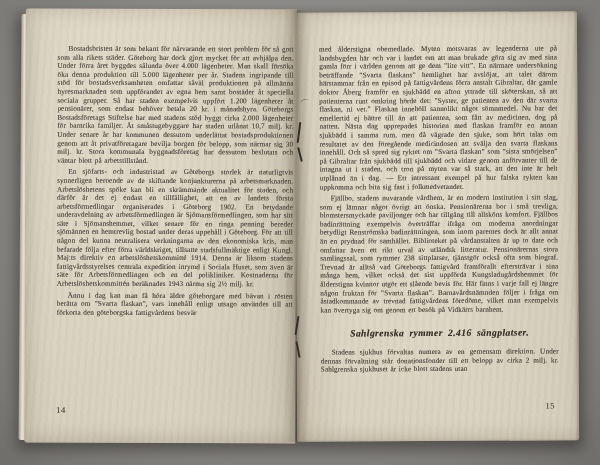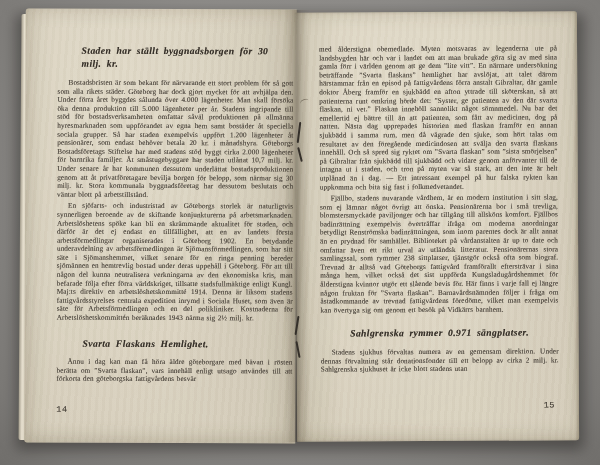--- a/index.html
+++ b/index.html
@@ -59,56 +59,53 @@
   .body-text{
     font-size:7.2px;line-height:8.6px;text-align:justify;
     letter-spacing:0.12px;word-spacing:0.6px;
     text-shadow:0 0 0.4px rgba(74,68,60,0.55);
     margin:0 0 3px 0;
   }
   .indent{text-indent:11px;}
   .pagenum{
     position:absolute;font-size:8.5px;color:#4a443c;letter-spacing:0.5px;
     text-shadow:0 0 0.4px rgba(74,68,60,0.5);
-    font-family:Liberation Mono, monospace;
   }
   .pn-left{left:32px;bottom:28px;}
   .pn-right{right:24px;bottom:30px;text-align:center;}
   .paper-grain{
     position:absolute;inset:0;pointer-events:none;border-radius:inherit;
     background:
       repeating-linear-gradient(94deg,rgba(125,110,85,0.035) 0 3px,rgba(255,252,240,0.03) 3px 7px),
       radial-gradient(ellipse at 30% 20%,rgba(255,250,235,0.10) 0%,rgba(125,110,85,0.05) 70%);
   }
 </style>
 </head>
 <body>
 
 <div class="scene">
   <div class="book-shadow"></div>
   <div class="page-stack-edge"></div>
 
   <div class="page page-left">
     <div class="paper-grain"></div>
     <div class="col lp-col">
-      <div class="heading lp-h1">Staden har ställt byggnadsborgen för 30 milj. kr.</div>
       <p class="body-text indent">Bostadsbristen är som bekant för närvarande ett stort problem för så gott som alla rikets städer. Göteborg har dock gjort mycket för att avhjälpa den. Under förra året byggdes sålunda över 4.000 lägenheter. Man skall försöka öka denna produktion till 5.000 lägenheter per år. Stadens ingripande till stöd för bostadsverksamheten omfattar såväl produktionen på allmänna hyresmarknaden som uppförandet av egna hem samt bostäder åt speciella sociala grupper. Så har staden exempelvis uppfört 1.200 lägenheter åt pensionärer, som endast behöver betala 20 kr. i månadshyra. Göteborgs Bostadsföretags Stiftelse har med stadens stöd byggt cirka 2.000 lägenheter för barnrika familjer. Åt småstugebyggare har staden utlånat 10,7 milj. kr. Under senare år har kommunen dessutom underlättat bostadsproduktionen genom att åt privatföretagare bevilja borgen för belopp, som närmar sig 30 milj. kr. Stora kommunala byggnadsföretag har dessutom beslutats och väntar blott på arbetstillstånd.</p>
       <p class="body-text indent">En sjöfarts- och industristad av Göteborgs storlek är naturligtvis synnerligen beroende av de skiftande konjunkturerna på arbetsmarknaden. Arbetslöshetens spöke kan bli en skrämmande aktualitet för staden, och därför är det ej endast en tillfällighet, att en av landets första arbetsförmedlingar organiserades i Göteborg 1902. En betydande underavdelning av arbetsförmedlingen är Sjömansförmedlingen, som har sitt säte i Sjömanshemmet, vilket senare för en ringa penning bereder sjömännen en hemtrevlig bostad under deras uppehåll i Göteborg. För att till någon del kunna neutralisera verkningarna av den ekonomiska kris, man befarade följa efter förra världskriget, tillsatte stadsfullmäktige enligt Kungl. Maj:ts direktiv en arbetslöshetskommitté 1914. Denna är liksom stadens fattigvårdsstyrelses centrala expedition inrymd i Sociala Huset, som även är säte för Arbetsförmedlingen och en del polikliniker. Kostnaderna för Arbetslöshetskommittén beräknades 1943 närma sig 2½ milj. kr.</p>
-      <div class="heading lp-h2">Svarta Flaskans Hemlighet.</div>
       <p class="body-text indent">Ännu i dag kan man få höra äldre göteborgare med bävan i rösten berätta om ”Svarta flaskan”, vars innehåll enligt utsago användes till att förkorta den göteborgska fattigvårdens besvär</p>
     </div>
     <div class="pagenum pn-left">14</div>
   </div>
 
   <div class="page page-right">
     <div class="paper-grain"></div>
     <div class="col rp-col">
       <p class="body-text">med ålderstigna obemedlade. Myten motsvaras av legenderna ute på landsbygden här och var i landet om att man brukade göra sig av med sina gamla förr i världen genom att ge dem ”lite vitt”. En närmare undersökning beträffande ”Svarta flaskans” hemlighet har avslöjat, att talet därom härstammar från en episod på fattigvårdens förra anstalt Gibraltar, där gamle doktor Åberg framför en sjukbädd en afton yttrade till sköterskan, så att patienterna runt omkring hörde det: ”Syster, ge patienten av den där svarta flaskan, ni vet.” Flaskan innehöll sannolikt något sömnmedel. Nu bar det emellertid ej bättre till än att patienten, som fått av medicinen, dog på natten. Nästa dag upprepades historien med flaskan framför en annan sjukbädd i samma rum, men då vägrade den sjuke, som hört talas om resultatet av den föregående medicindosen att svälja den svarta flaskans innehåll. Och så spred sig ryktet om ”Svarta flaskan” som ”sista smörjelsen” på Gibraltar från sjukbädd till sjukbädd och vidare genom anförvanter till de intagna ut i staden, och tron på myten var så stark, att den inte är helt utplånad än i dag. — Ett intressant exempel på hur falska rykten kan uppkomma och bita sig fast i folkmedvetandet.</p>
       <p class="body-text indent">Fjällbo, stadens nuvarande vårdhem, är en modern institution i sitt slag, som ej lämnar något övrigt att önska. Pensionärerna bor i små trevliga, blomstersmyckade paviljonger och har tillgång till allsköns komfort. Fjällbos badinrättning exempelvis överträffar ifråga om moderna anordningar betydligt Renströmska badinrättningen, som inom parentes dock är allt annat än en prydnad för samhället. Biblioteket på vårdanstalten är up to date och omfattar även ett rikt urval av utländsk litteratur. Pensionärernas stora samlingssal, som rymmer 238 sittplatser, tjänstgör också ofta som biograf. Trevnad är alltså vad Göteborgs fattigvård framförallt eftersträvar i sina många hem, vilket också det sist uppförda Kungsladugårdshemmet för ålderstigna kvinnor utgör ett slående bevis för. Här finns i varje fall ej längre någon fruktan för ”Svarta flaskan”. Barnavårdsnämnden följer i fråga om åstadkommande av trevnad fattigvårdens föredöme, vilket man exempelvis kan övertyga sig om genom ett besök på Vidkärrs barnhem.</p>
-      <div class="heading rp-h1">Sahlgrenska rymmer 0.971 sängplatser.</div>
+      <div class="heading rp-h1">Sahlgrenska rymmer 2.416 sängplatser.</div>
       <p class="body-text indent">Stadens sjukhus förvaltas numera av en gemensam direktion. Under dennas förvaltning står donationsfonder till ett belopp av cirka 2 milj. kr. Sahlgrenska sjukhuset är icke blott stadens utan</p>
     </div>
     <div class="pagenum pn-right">15</div>
   </div>
 
   <div class="gutter-shadow"></div>
   <div class="ink-mark m1"></div>
   <div class="ink-mark m2"></div>
   <div class="ink-mark m3"></div>
   <div class="ink-mark m4"></div>

